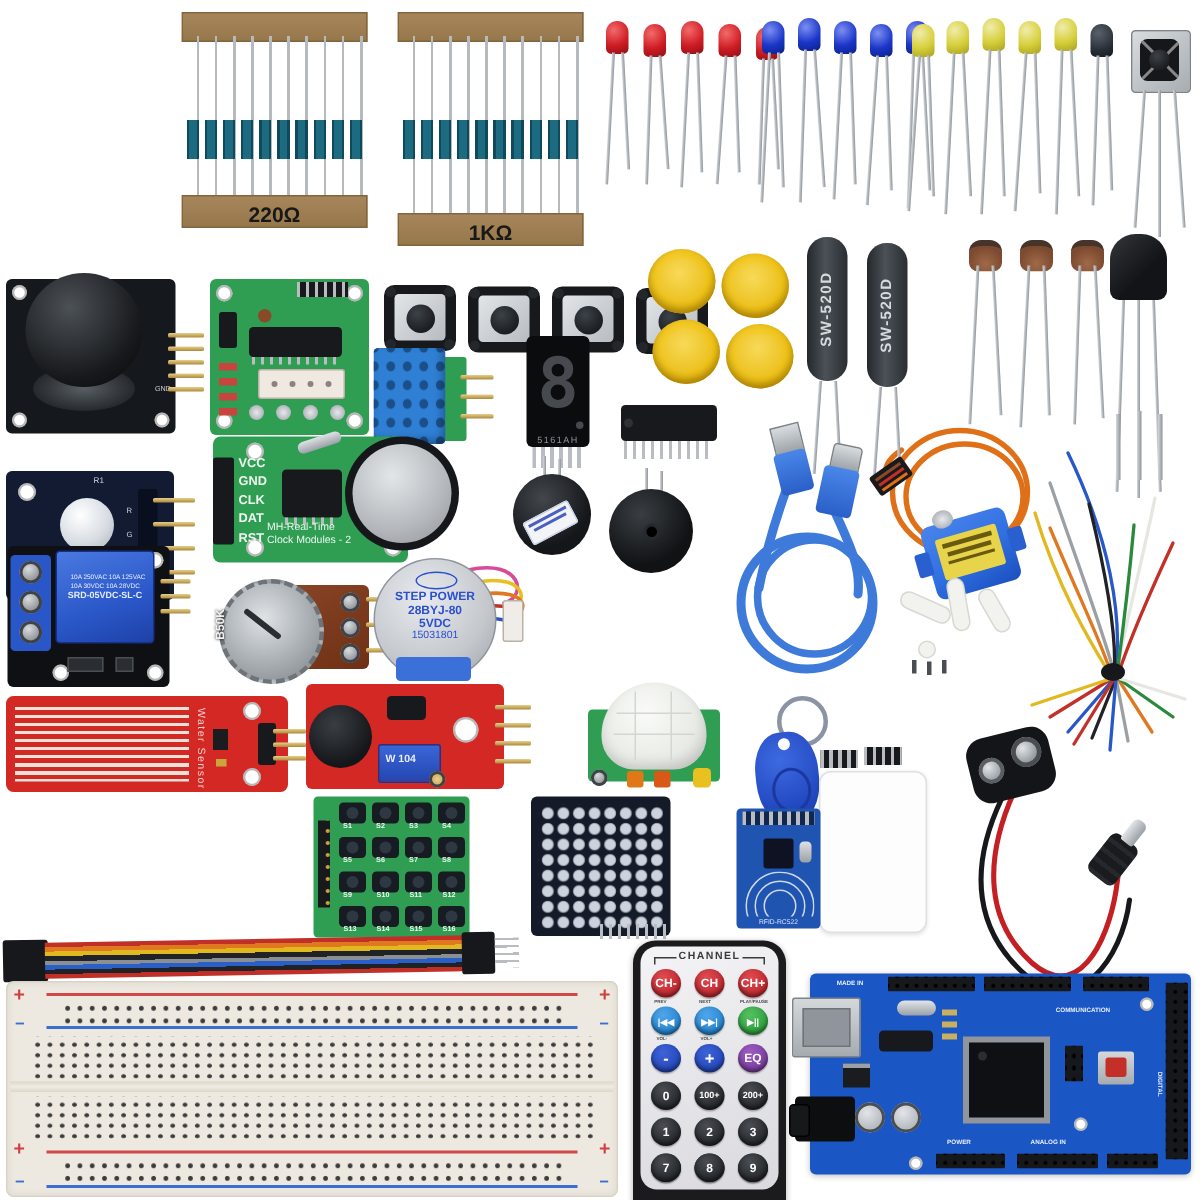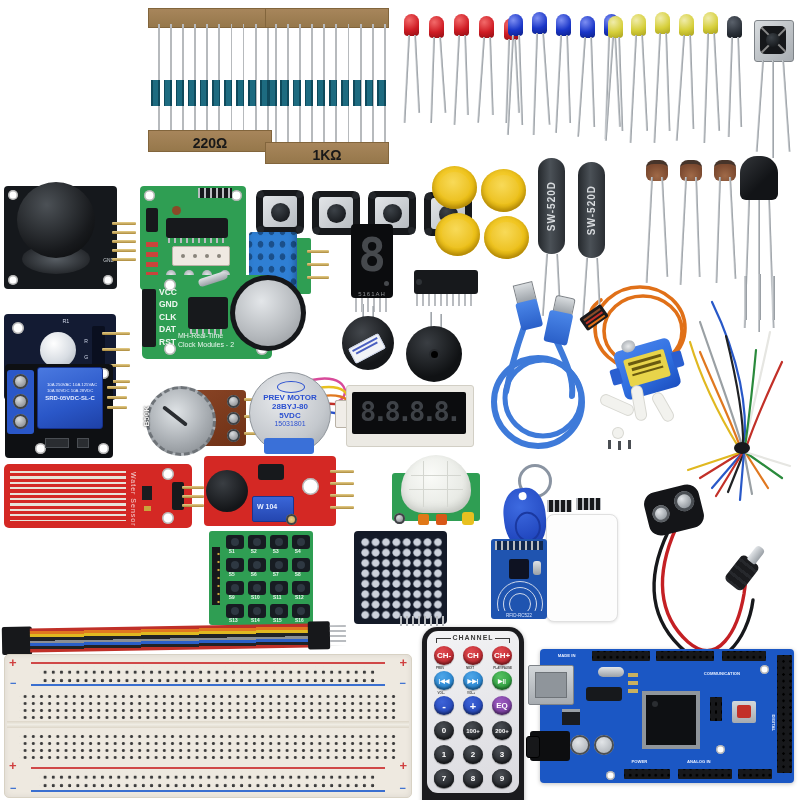--- a/index.html
+++ b/index.html
@@ -93,21 +93,21 @@
       <path d="M743,452 L716,496" stroke="#c23028"></path>
         <path d="M744,452 L740,500" stroke="#2858c8"></path>
       <ellipse cx="742" cy="448" rx="8" ry="6" fill="#17181b" stroke="none"></ellipse>
     </g>
     <g fill="none" stroke-linecap="round" stroke-width="3.4">
       <path d="M676,528 C655,575 658,615 688,642 C718,668 738,630 744,594 C746,580 747,572 748,564" stroke="#c42024"></path>
       <path d="M668,532 C645,580 650,622 686,652 C718,678 748,640 753,600" stroke="#17181b"></path>
     </g>
   </svg>
 
-  <div class="a" style="left:148px;top:8px;width:124px;height:144px">
+  <div class="a" style="left:121px;top:8px;width:124px;height:144px">
     <div class="tape" style="top:0"></div>
     <div class="rleads"></div>
     <div class="rbodies"></div>
     <div class="tape" style="bottom:0;height:22px">
         <span class="rlabel">220Ω</span>
       </div>
   </div>
   <div class="a" style="left:265px;top:8px;width:124px;height:172px">
     <div class="tape" style="top:0"></div>
     <div class="rleads"></div>
@@ -352,21 +352,21 @@
     <div class="a" style="left:88px;top:12px;width:13px;height:60px;background:#0a0f1f;border-radius:2px"></div>
     <span class="a" style="left:80px;top:24px;color:#cfd6e8;font-size:6px;transform:scale(.85)">R</span>
     <span class="a" style="left:80px;top:40px;color:#cfd6e8;font-size:6px;transform:scale(.85)">G</span>
     <span class="a" style="left:80px;top:56px;color:#cfd6e8;font-size:6px;transform:scale(.85)">B</span>
     <div class="pinr" style="left:98px;top:18px;width:28px"></div>
     <div class="pinr" style="left:98px;top:34px;width:28px"></div>
     <div class="pinr" style="left:98px;top:50px;width:28px"></div>
     <div class="pinr" style="left:98px;top:66px;width:28px"></div>
   </div>
 
-  <div class="a pcbg" style="left:142px;top:275px;width:130px;height:84px;border-radius:5px">
+  <div class="a pcbg" style="left:142px;top:291px;width:130px;height:84px;border-radius:5px">
     <div class="hole" style="left:22px;top:4px;width:12px;height:12px"></div>
     <div class="hole" style="right:4px;top:4px;width:12px;height:12px"></div>
     <div class="hole" style="left:22px;bottom:4px;width:12px;height:12px"></div>
     <div class="hole" style="right:4px;bottom:4px;width:12px;height:12px"></div>
     <div class="a" style="left:56px;top:0px;width:30px;height:8px;background:linear-gradient(#dfe2e5,#9aa0a6);border-radius:4px;transform:rotate(-18deg)"></div>
     <div class="a" style="left:0px;top:14px;width:14px;height:58px;background:#17191c;border-radius:2px"></div>
     <div class="a" style="left:17px;top:11px;color:#eef7f0;font-weight:bold;font-size:8.5px;line-height:12.4px">
       <div>VCC</div>
       <div>GND</div>
       <div>CLK</div>
@@ -414,21 +414,21 @@
     <div class="pinr" style="left:98px;top:31px;width:24px"></div>
     <div class="pinr" style="left:98px;top:48px;width:24px"></div>
     <div class="a" style="left:0;top:2px;width:64px;height:64px;border-radius:50%;background:radial-gradient(circle at 42% 36%,#dfe3e6,#a9aeb3 55%,#7e8388);border:3px dashed #6e7control378;border:3px dashed #6e7378"></div>
     <div class="a" style="left:14px;top:30px;width:30px;height:4px;background:#2a2d31;border-radius:2px;transform:rotate(38deg)"></div>
     <span class="a" style="left:-4px;top:22px;writing-mode:vertical-rl;transform:rotate(180deg);font-size:8px;font-weight:bold;color:#f2f2f2;text-shadow:0 0 2px #000">B50K</span>
   </div>
 
   <div class="a" style="left:249px;top:372px;width:100px;height:84px">
     <div class="a" style="left:0;top:0;width:80px;height:80px;border-radius:50%;background:radial-gradient(circle at 40% 32%,#e8eaed,#c4c8cd 60%,#9aa0a6);border:1px solid #8f959b;text-align:center;color:#2a4fd0">
       <div class="a" style="left:27px;top:8px;width:26px;height:10px;border:1.5px solid #2a4fd0;border-radius:50%"></div>
-      <div style="margin-top:20px;font-size:8px;font-weight:bold">PREV MOTOR</div>
+      <div style="margin-top:20px;font-size:8px;font-weight:bold">STEP POWER</div>
       <div style="font-size:8px;font-weight:bold">28BYJ-80</div>
       <div style="font-size:8px;font-weight:bold">5VDC</div>
       <div style="font-size:7px">15031801</div>
     </div>
     <div class="a" style="left:15px;top:66px;width:50px;height:16px;background:#3a70d8;border-radius:3px"></div>
     <div class="a" style="left:86px;top:28px;width:12px;height:26px;background:#f0ede8;border:1px solid #b9b2a6;border-radius:2px"></div>
   </div>
 
   <div class="a" style="left:342px;top:304px;width:52px;height:68px">
     <div class="leg" style="left:20px;top:0;height:14px"></div>
@@ -439,25 +439,20 @@
       <div style="margin:2px 5px 0;height:2px;background:#4a5fc0"></div>
     </div>
   </div>
   <div class="a" style="left:406px;top:312px;width:56px;height:72px">
     <div class="leg" style="left:24px;top:0;height:16px"></div>
     <div class="leg" style="left:34px;top:2px;height:14px"></div>
     <div class="a" style="left:0;top:14px;width:56px;height:56px;border-radius:50%;background:radial-gradient(circle at 38% 30%,#3a3e43,#101214 65%)"></div>
     <div class="a" style="left:25px;top:39px;width:7px;height:7px;border-radius:50%;background:#000;box-shadow:0 0 0 2px #26292d"></div>
   </div>
 
-  <div class="a" style="left:346px;top:385px;width:126px;height:60px;background:#eceae4;border:1px solid #d2cfc5;border-radius:3px">
-    <div class="a" style="left:5px;top:6px;width:114px;height:42px;background:#0b0c0e;border-radius:2px;overflow:hidden">
-      <div style="font-family:'DejaVu Sans Mono',monospace;font-weight:bold;font-size:27px;letter-spacing:-4px;color:#3e4247;text-align:center;line-height:40px">8.8.8.8.</div>
-    </div>
-  </div>
 
   <div class="a" style="left:516px;top:283px;width:22px;height:46px;transform:rotate(-14deg)">
     <div style="position:absolute;left:2px;top:0;width:18px;height:18px;background:linear-gradient(#d8dcdf,#9aa0a6);border:1px solid #7e8388"></div>
     <div style="position:absolute;left:0;top:18px;width:22px;height:28px;background:linear-gradient(#4a86e8,#2a5fc8);border-radius:3px"></div>
   </div>
   <div class="a" style="left:548px;top:296px;width:24px;height:48px;transform:rotate(12deg)">
     <div style="position:absolute;left:3px;top:0;width:18px;height:16px;background:linear-gradient(#d8dcdf,#9aa0a6);border:1px solid #7e8388;border-radius:3px 3px 0 0"></div>
     <div style="position:absolute;left:0;top:16px;width:24px;height:32px;background:linear-gradient(#4a86e8,#2a5fc8);border-radius:3px"></div>
   </div>
 

